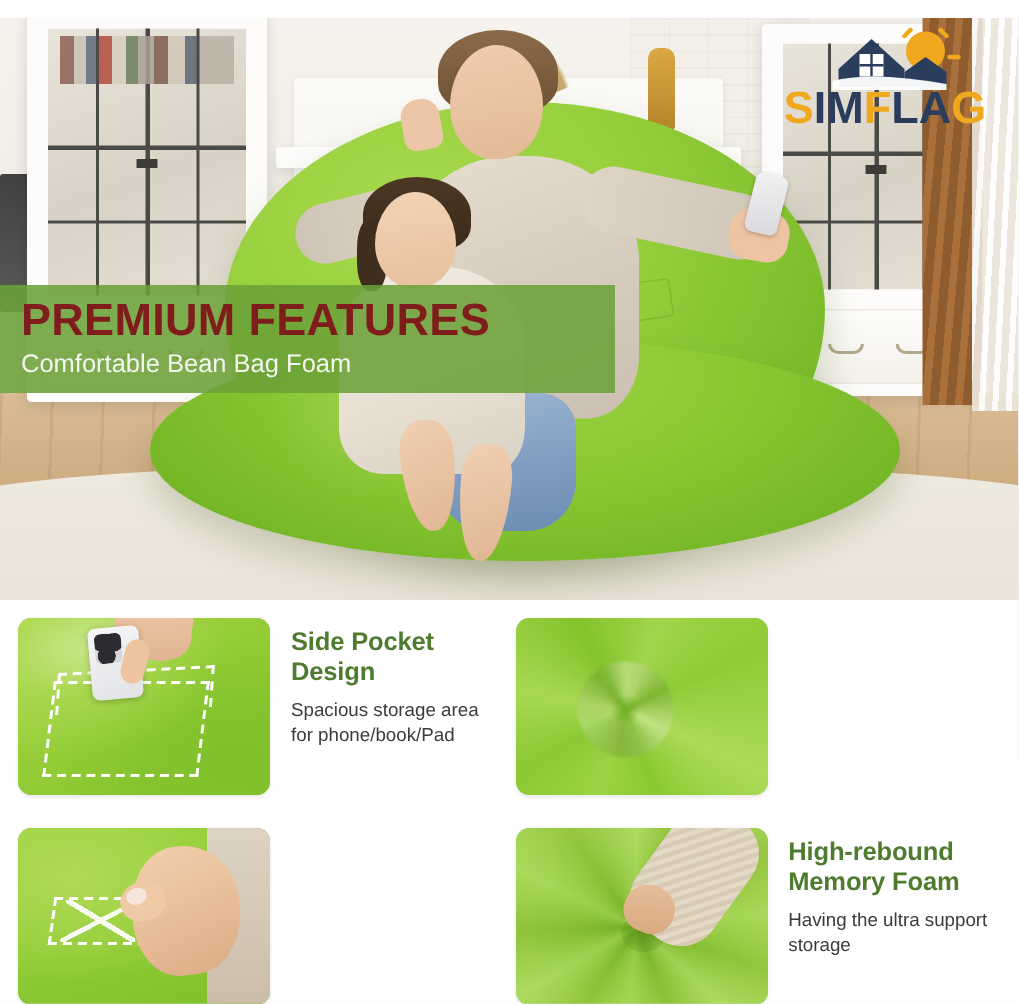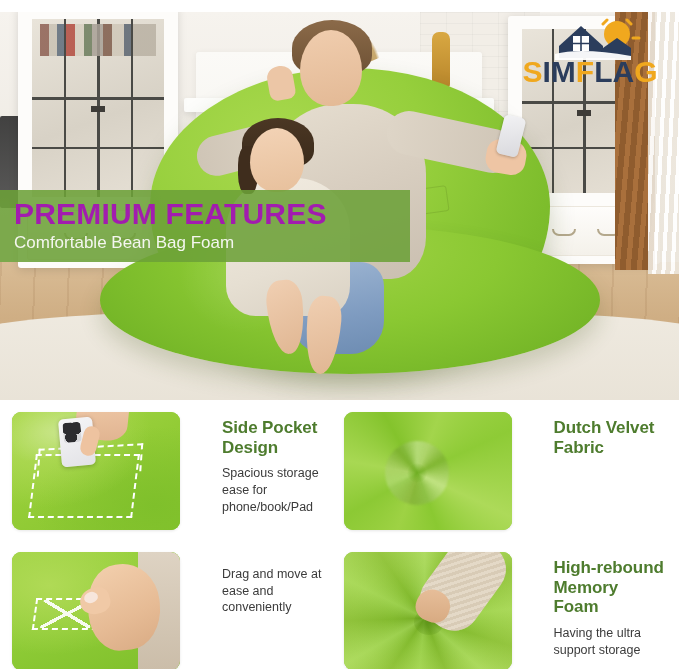--- a/index.html
+++ b/index.html
@@ -266,21 +266,21 @@
 
   
   .banner {
     position:absolute; left:0; top:178px; width:410px; height:72px;
     background:rgba(108,160,56,.88);
     z-index:5;
     display:flex; flex-direction:column; justify-content:center;
     padding-left:14px;
   }
   .banner-title {
-    color:#a21caf;
+    color:#7f1d1d;
     font-size:30px;
     font-weight:bold;
     letter-spacing:.2px;
     line-height:1.02;
     white-space:nowrap;
   }
   .banner-sub {
     color:#f4f6ef;
     font-size:17px;
     font-weight:normal;
@@ -289,21 +289,21 @@
     white-space:nowrap;
   }
 
   
   .features {
     position:absolute; left:0; top:388px;
     width:679px; height:281px;
     padding:6px 8px 0 8px;
   }
   .frow { display:flex; height:140px; }
-  .fcell { display:flex; width:50%; padding:6px 4px;gap:28px; }
+  .fcell { display:flex; width:50%; padding:6px 4px; }
   .fthumb {
     position:relative;
     width:168px; height:118px;
     border-radius:9px;
     overflow:hidden;
     flex:0 0 168px;
     background:#8dcb38;
     box-shadow:0 1px 3px rgba(0,0,0,.10);
   }
   .ftext { padding-left:14px; padding-top:6px; }
@@ -582,51 +582,49 @@
           <div class="t1-pocket"></div>
           <div class="t1-pocket2"></div>
           <div class="t1-hand"></div>
           <div class="t1-phone">
             <div class="t1-cam"></div>
           </div>
           <div class="t1-finger"></div>
         </div>
         <div class="ftext">
           <div class="ftitle">Side Pocket Design</div>
-          <div class="fdesc">Spacious storage ease for phone/book/Pad</div>
+          <div class="fdesc">Spacious storage area for phone/book/Pad</div>
         </div>
       </div>
 
       <div class="fcell">
         <div class="fthumb">
           <div class="t2-bg"></div>
           <div class="t2-swirl"></div>
           <div class="t2-core"></div>
         </div>
         <div class="ftext">
-          <div class="ftitle">Dutch Velvet Fabric</div>
         </div>
       </div>
 
     </div>
 
     <div class="frow">
 
       <div class="fcell">
         <div class="fthumb">
           <div class="t3-bg"></div>
           <div class="t3-floor"></div>
           <div class="t3-handle"></div>
           <div class="t3-x"></div>
           <div class="t3-hand"></div>
           <div class="t3-thumb"></div>
           <div class="t3-nail"></div>
         </div>
         <div class="ftext">
-          <div class="fdesc">Drag and move at ease and conveniently</div>
         </div>
       </div>
 
       <div class="fcell">
         <div class="fthumb">
           <div class="t4-bg"></div>
           <div class="t4-rays"></div>
           <div class="t4-dimple"></div>
           <div class="t4-arm"></div>
           <div class="t4-fist"></div>

